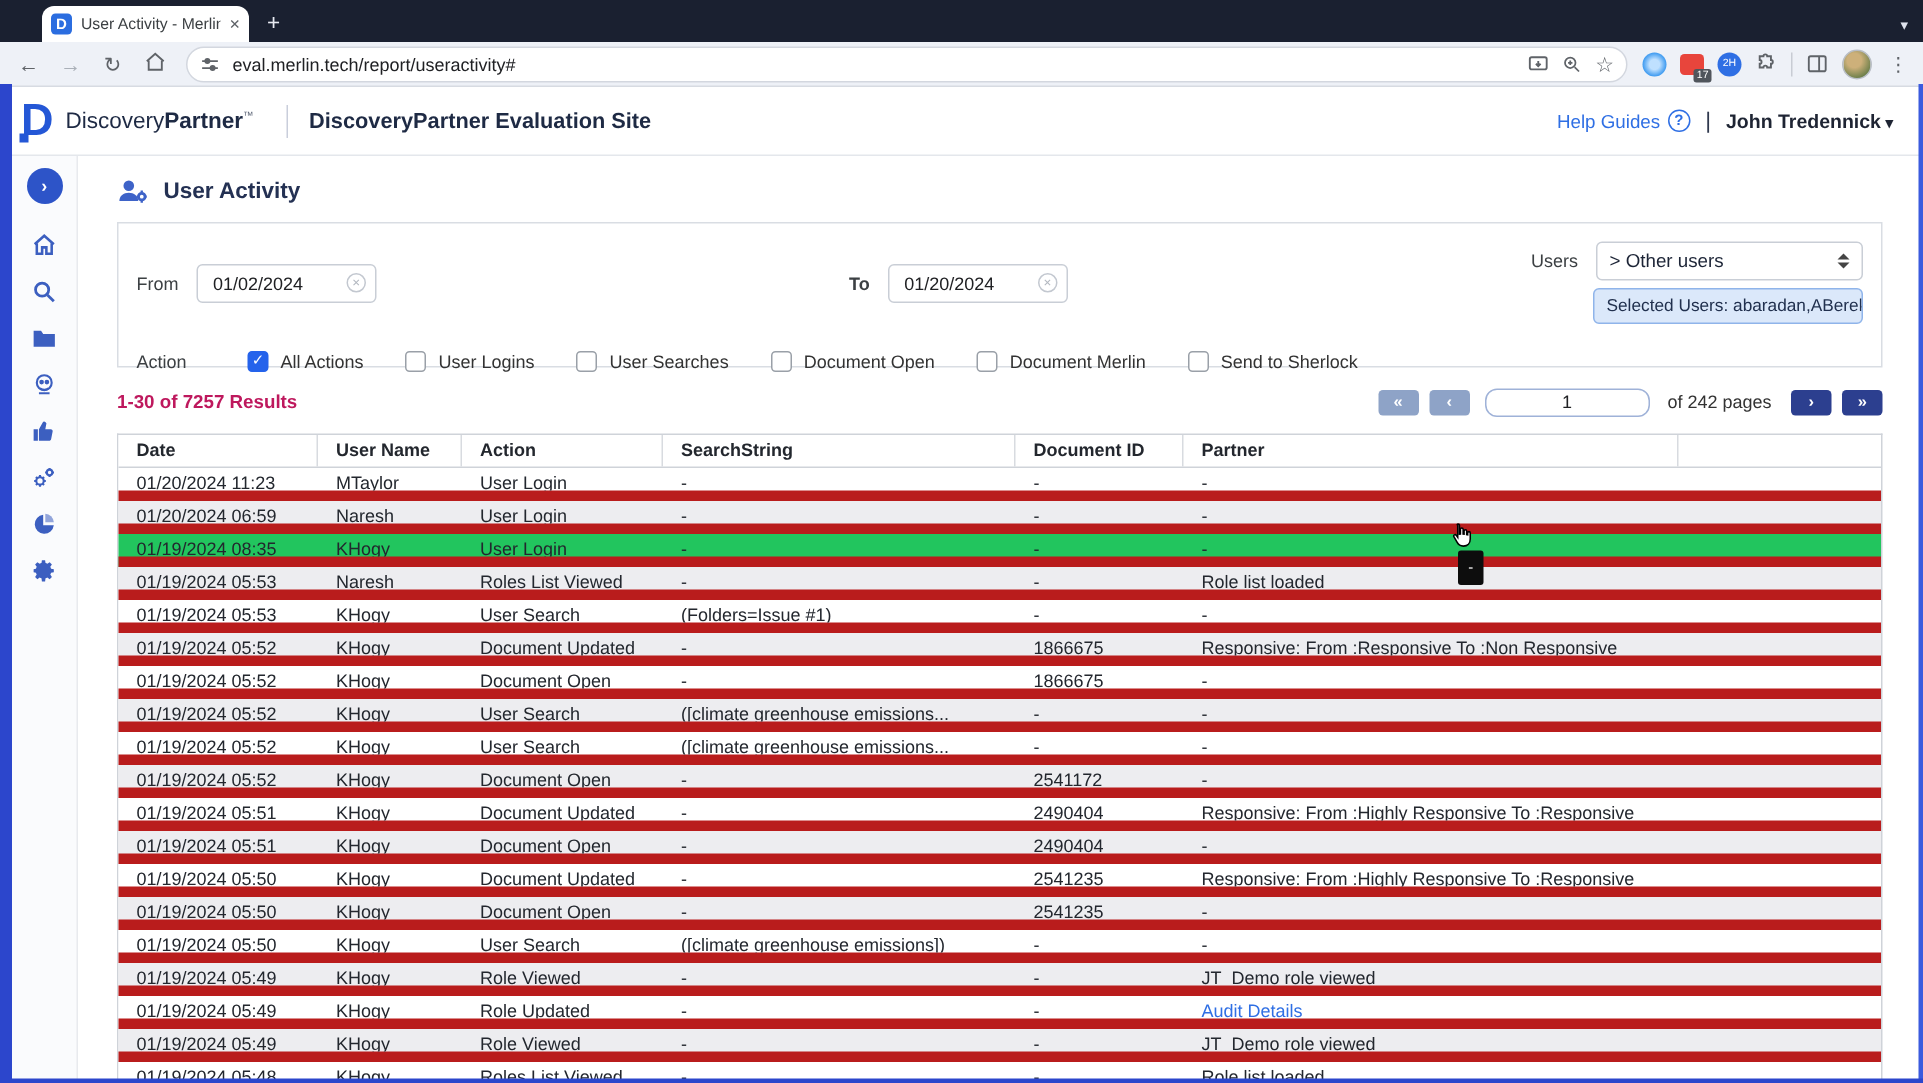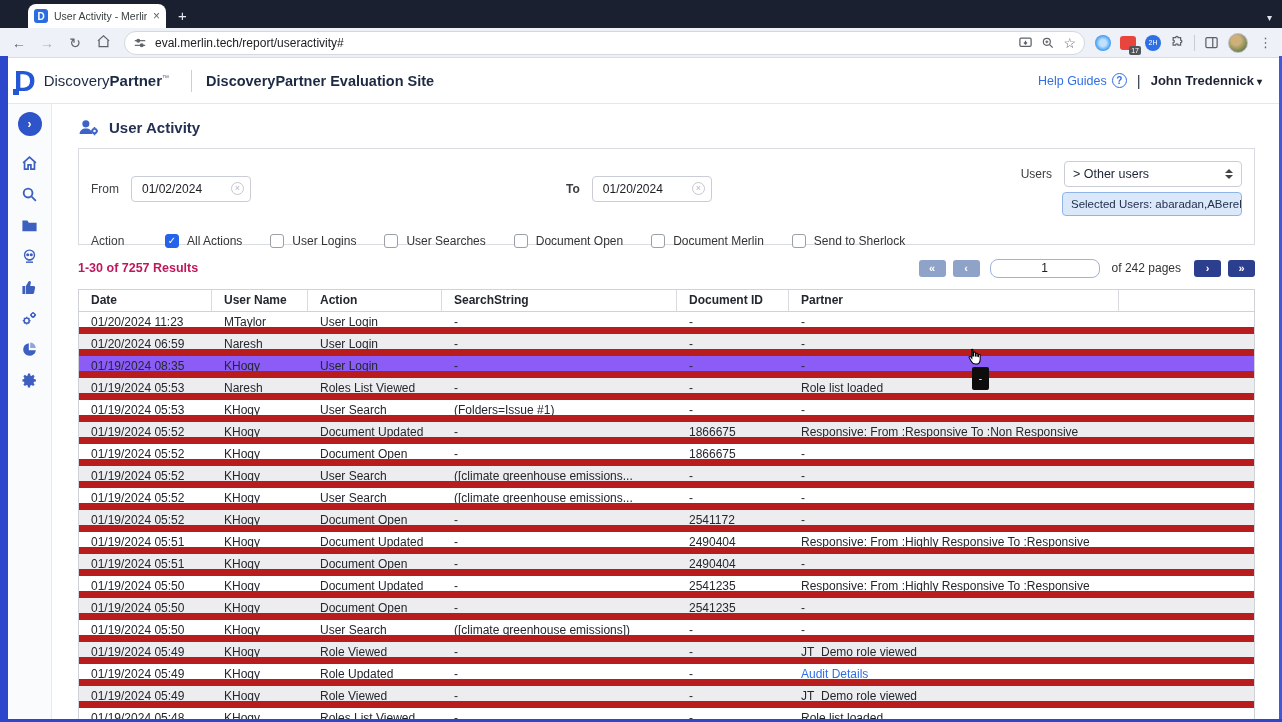--- a/index.html
+++ b/index.html
@@ -113,21 +113,21 @@
 
   
   .tbl { margin-top:8px; border:1px solid #cfd3d9; border-bottom:none;
          --cols:133px 96px 134px 235px 112px 330px 1fr; }
   .thead { display:grid; grid-template-columns:var(--cols); height:22px; background:#fff; border-bottom:1px solid #cfd3d9; }
   .thcell { font-size:12px; font-weight:700; color:#23272e; line-height:21px; padding-left:12px;
             border-right:1px solid #d8dbe0; white-space:nowrap; overflow:hidden; }
   .thcell:last-child { border-right:none; }
   .trow { display:grid; grid-template-columns:var(--cols); height:22px; background:#fff; border-bottom:7px solid #b91c1c; }
   .trow.alt { background:#ededf0; }
-  .trow.hl { background:#8b5cf6; }
+  .trow.hl { background:#22c55e; }
   .tcell { font-size:12px; color:#23272e; line-height:21px; padding-left:12px; white-space:nowrap; overflow:hidden; }
   .cell-link { color:#2f6fe4; }
 
   
   .frame-left { position:absolute; left:0; top:56px; width:8px; bottom:0; background:#2c46cc; z-index:40; }
   .frame-right { position:absolute; right:0; top:56px; width:3px; bottom:0; background:#3b5ade; z-index:40; }
   .frame-bottom { position:absolute; left:0; right:0; bottom:0; height:3px; background:#2c46cc; z-index:40; }
 
   
   .cursor { position:absolute; left:966px; top:348px; z-index:60; }

